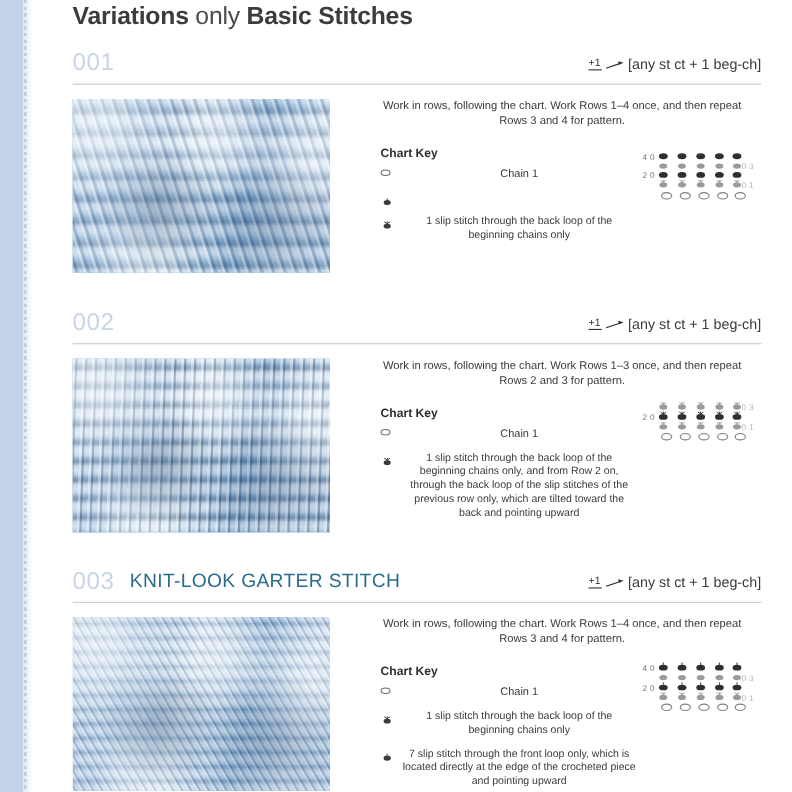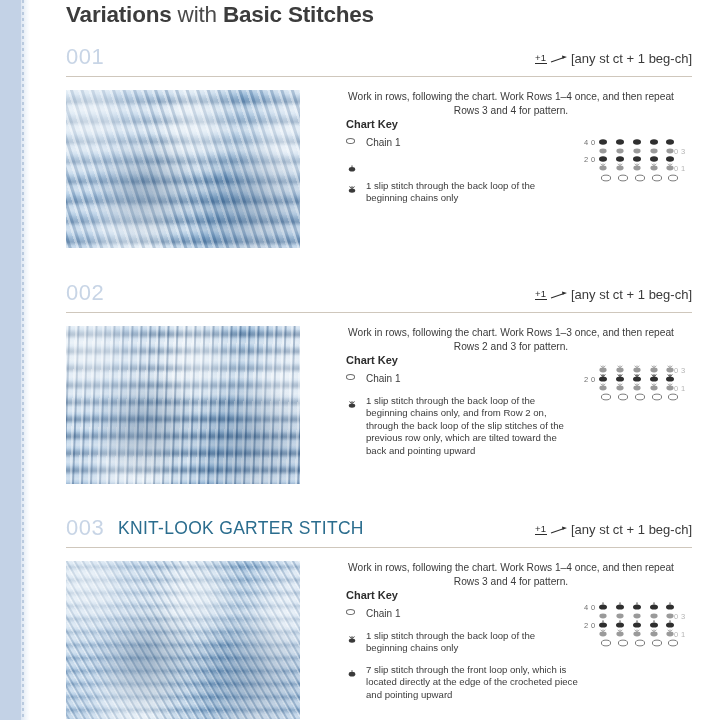--- a/index.html
+++ b/index.html
@@ -232,20 +232,21 @@
     width: 250px;
   }
   .instructions {
     font-size: 10.2px;
     line-height: 14px;
     color: #3b3b3b;
     width: 330px;
     text-align: center;
   }
   .chartkey-title {
+    margin-top: 16px;
     font-size: 11px;
     font-weight: 700;
     color: #2d2d2d;
   }
   .key-list { margin-top: 7px; }
   .key-row {
     position: relative;
     display: flex;
     align-items: flex-start;
     margin-bottom: 9px;
@@ -257,20 +258,21 @@
     align-items: center;
     justify-content: flex-start;
     padding-top: 1px;
   }
   .key-row.center .key-sym { align-items: center; }
   .key-text {
     font-size: 9.6px;
     line-height: 12.6px;
     color: #3b3b3b;
     width: 212px;
+    text-align: center;
   }
   .key-row.ch .key-text { font-size: 10px; }
 
   
   .sym-chain {
     display: inline-block;
     width: 9px; height: 5.5px;
     border: 1.1px solid #6d6d6d;
     border-radius: 50%;
   }
@@ -293,21 +295,21 @@
 <body>
 
 <div class="gutter-band"></div>
 <div class="gutter-fade"></div>
 <div class="gutter-dashes"></div>
 
 <div class="page">
 
   <h1 class="page-title">
     <span class="bold">Variations</span>
-    <span class="light">with</span>
+    <span class="light">only</span>
     <span class="bold">Basic Stitches</span>
   </h1>
 
   <section class="pattern" id="pattern-0">
     <div class="pattern-header">
       <div class="pattern-number">001</div>
       <div class="pattern-meta">
         <span class="meta-plus">+1</span>
         <span class="meta-arrow">
           <svg width="18" height="9" viewBox="0 0 18 9">

